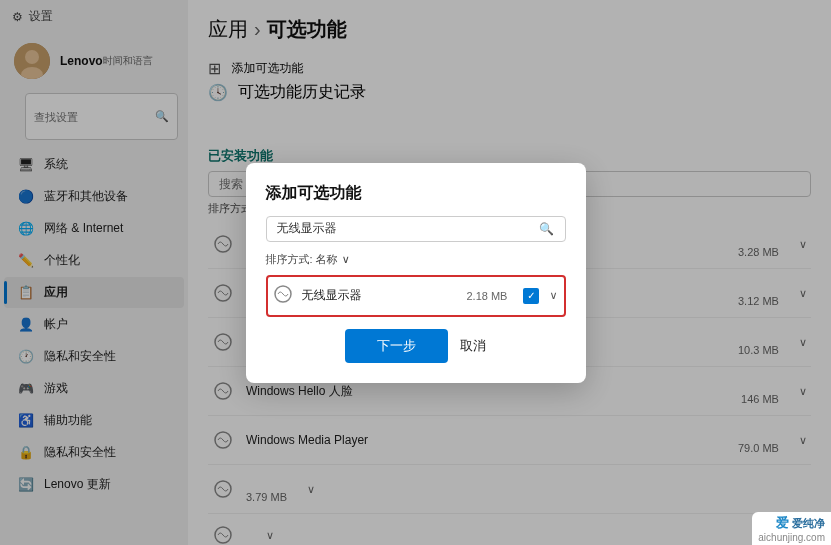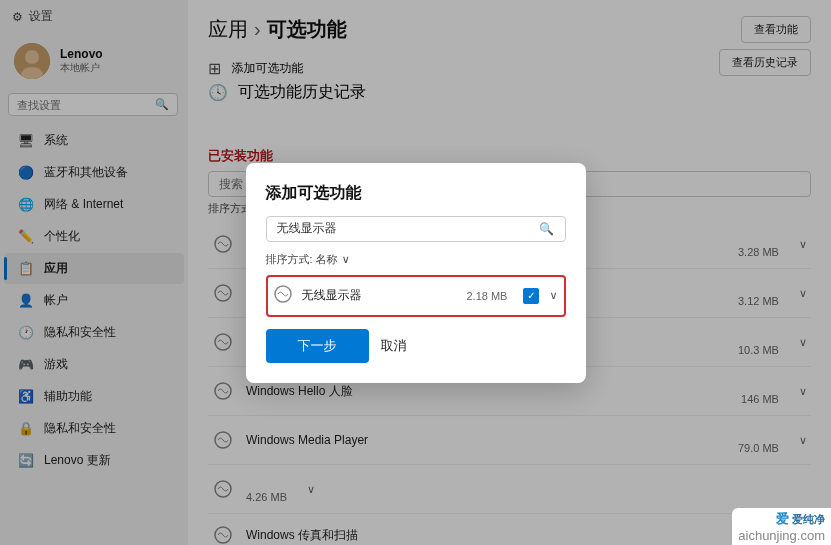--- a/index.html
+++ b/index.html
@@ -34,31 +34,31 @@
       height: 36px;
       border-radius: 50%;
       background: linear-gradient(135deg, #c8a96e 0%, #a0785a 100%);
       display: flex;
       align-items: center;
       justify-content: center;
       font-size: 16px;
       color: white;
       overflow: hidden;
     }
-    .sidebar-user-info { display: flex; flex-direction: column; }
+    .sidebar-user-info { display: flex; flex-direction: row; align-items: center; }
     .sidebar-user-name { font-size: 12px; font-weight: 600; color: #111; }
     .sidebar-user-sub { font-size: 10px; color: #666; }
     .sidebar-search {
-      margin: 4px 10px 8px 8px;
+      margin: 4px 10px 8px 25px;
       display: flex;
       align-items: center;
       background: white;
       border: 1px solid #ccc;
       border-radius: 4px;
-      padding: 4px 8px;
+      padding: 16px 8px;
     }
     .sidebar-search input {
       border: none; outline: none; background: transparent;
       font-size: 11px; width: 100%; color: #333;
     }
     .sidebar-search-icon { font-size: 11px; color: #888; margin-left: 2px; }
 
     .sidebar-nav { flex: 1; overflow-y: auto; }
     .sidebar-item {
       display: flex;
@@ -112,21 +112,21 @@
       display: flex;
       align-items: center;
       gap: 6px;
     }
     .breadcrumb-sep { color: #666; font-weight: 300; }
     .breadcrumb-current { font-weight: 700; }
 
     .section-title {
       font-size: 13px;
       font-weight: 600;
-      color: #b91c1c;
+      color: #0f766e;
       margin-bottom: 6px;
       margin-top: 44px;
     }
 
     .feature-item {
       display: flex;
       align-items: center;
       padding: 10px 4px;
       border-bottom: 1px solid #f0f0f0;
       gap: 12px;
@@ -250,20 +250,21 @@
       align-items: center;
       justify-content: center;
       color: white;
       font-size: 10px;
       cursor: pointer;
     }
     .dialog-chevron { font-size: 11px; color: #555; cursor: pointer; }
     .dialog-actions {
       display: flex;
       align-items: center;
+      justify-content: center;
       gap: 12px;
       margin-top: 12px;
     }
     .btn-primary {
       background: #0078d4;
       color: white;
       border: none;
       border-radius: 4px;
       padding: 8px 32px;
       font-size: 13px;
@@ -284,41 +285,41 @@
       bottom: 0;
       z-index: 200;
       background: white;
       border-top-left-radius: 6px;
       padding: 2px 6px;
       display: flex;
       align-items: center;
       gap: 4px;
     }
     .wm-text { font-size: 11px; font-weight: 600; color: #2a6e9e; }
-    .wm-sub { font-size: 13px; color: #888; }
+    .wm-sub { font-size: 10px; color: #888; }
   </style>
 </head>
 <body>
 
 <div class="sidebar">
   <div class="sidebar-title-bar">
     <span>⚙</span>
     <span>设置</span>
   </div>
   <div class="sidebar-user">
     <div class="sidebar-avatar">
       <svg width="36" height="36" viewBox="0 0 36 36">
         <circle cx="18" cy="18" r="18" fill="#c8a06a"></circle>
         <circle cx="18" cy="14" r="7" fill="#e8c49a"></circle>
         <ellipse cx="18" cy="32" rx="11" ry="8" fill="#e8c49a"></ellipse>
       </svg>
     </div>
     <div class="sidebar-user-info">
       <span class="sidebar-user-name">Lenovo</span>
-      <span class="sidebar-user-sub">本地帐户</span>
+      <span class="sidebar-user-sub">时间和语言</span>
     </div>
   </div>
   <div class="sidebar-search">
     <input type="text" placeholder="查找设置" style="">
     <span class="sidebar-search-icon">🔍</span>
   </div>
   <nav class="sidebar-nav">
     <div class="sidebar-item">
       <span class="nav-icon">🖥</span>
       <span>系统</span>
@@ -367,24 +368,20 @@
 </div>
 
 <div class="main">
   <div class="breadcrumb">
     <span>应用</span>
     <span class="breadcrumb-sep">›</span>
     <span class="breadcrumb-current">可选功能</span>
   </div>
 
   
-  <div class="top-right-buttons">
-    <button class="btn-outline">查看功能</button>
-    <button class="btn-outline">查看历史记录</button>
-  </div>
 
   
   <div style="display:flex;align-items:center;gap:10px;margin-bottom:4px;">
     <span style="font-size:16px;color:#555;">⊞</span>
     <span style="font-size:12px;font-weight:500;">添加可选功能</span>
   </div>
 
   
   <div style="display:flex;align-items:center;gap:10px;margin-bottom:12px;margin-top:2px;">
     <span style="font-size:16px;color:#555;">🕓</span>
@@ -457,31 +454,30 @@
       <span class="feature-size">79.0 MB</span>
       <span class="feature-chevron">∨</span>
     </div>
     <div class="feature-item">
       <div class="feature-icon">
           <svg width="18" height="18" viewBox="0 0 18 18">
             <circle cx="9" cy="9" r="8" fill="none" stroke="#888" stroke-width="1.5"></circle>
             <path d="M4,9 Q6,5 9,9 Q12,13 14,9" fill="none" stroke="#888" stroke-width="1"></path>
           </svg>
         </div>
-      <span class="feature-size">4.26 MB</span>
-      <span class="feature-chevron">∨</span>
-    </div>
-    <div class="feature-item">
-      <div class="feature-icon">
-          <svg width="18" height="18" viewBox="0 0 18 18">
-            <circle cx="9" cy="9" r="8" fill="none" stroke="#888" stroke-width="1.5"></circle>
-            <path d="M4,9 Q6,5 9,9 Q12,13 14,9" fill="none" stroke="#888" stroke-width="1"></path>
-          </svg>
-        </div>
-      <span class="feature-name">Windows 传真和扫描</span>
+      <span class="feature-size">3.79 MB</span>
+      <span class="feature-chevron">∨</span>
+    </div>
+    <div class="feature-item">
+      <div class="feature-icon">
+          <svg width="18" height="18" viewBox="0 0 18 18">
+            <circle cx="9" cy="9" r="8" fill="none" stroke="#888" stroke-width="1.5"></circle>
+            <path d="M4,9 Q6,5 9,9 Q12,13 14,9" fill="none" stroke="#888" stroke-width="1"></path>
+          </svg>
+        </div>
       <span class="feature-size"></span>
       <span class="feature-chevron">∨</span>
     </div>
   </div>
 </div>
 
 <div class="dialog-overlay">
   <div class="dialog">
     <div class="dialog-title">添加可选功能</div>
     <div class="dialog-search">

